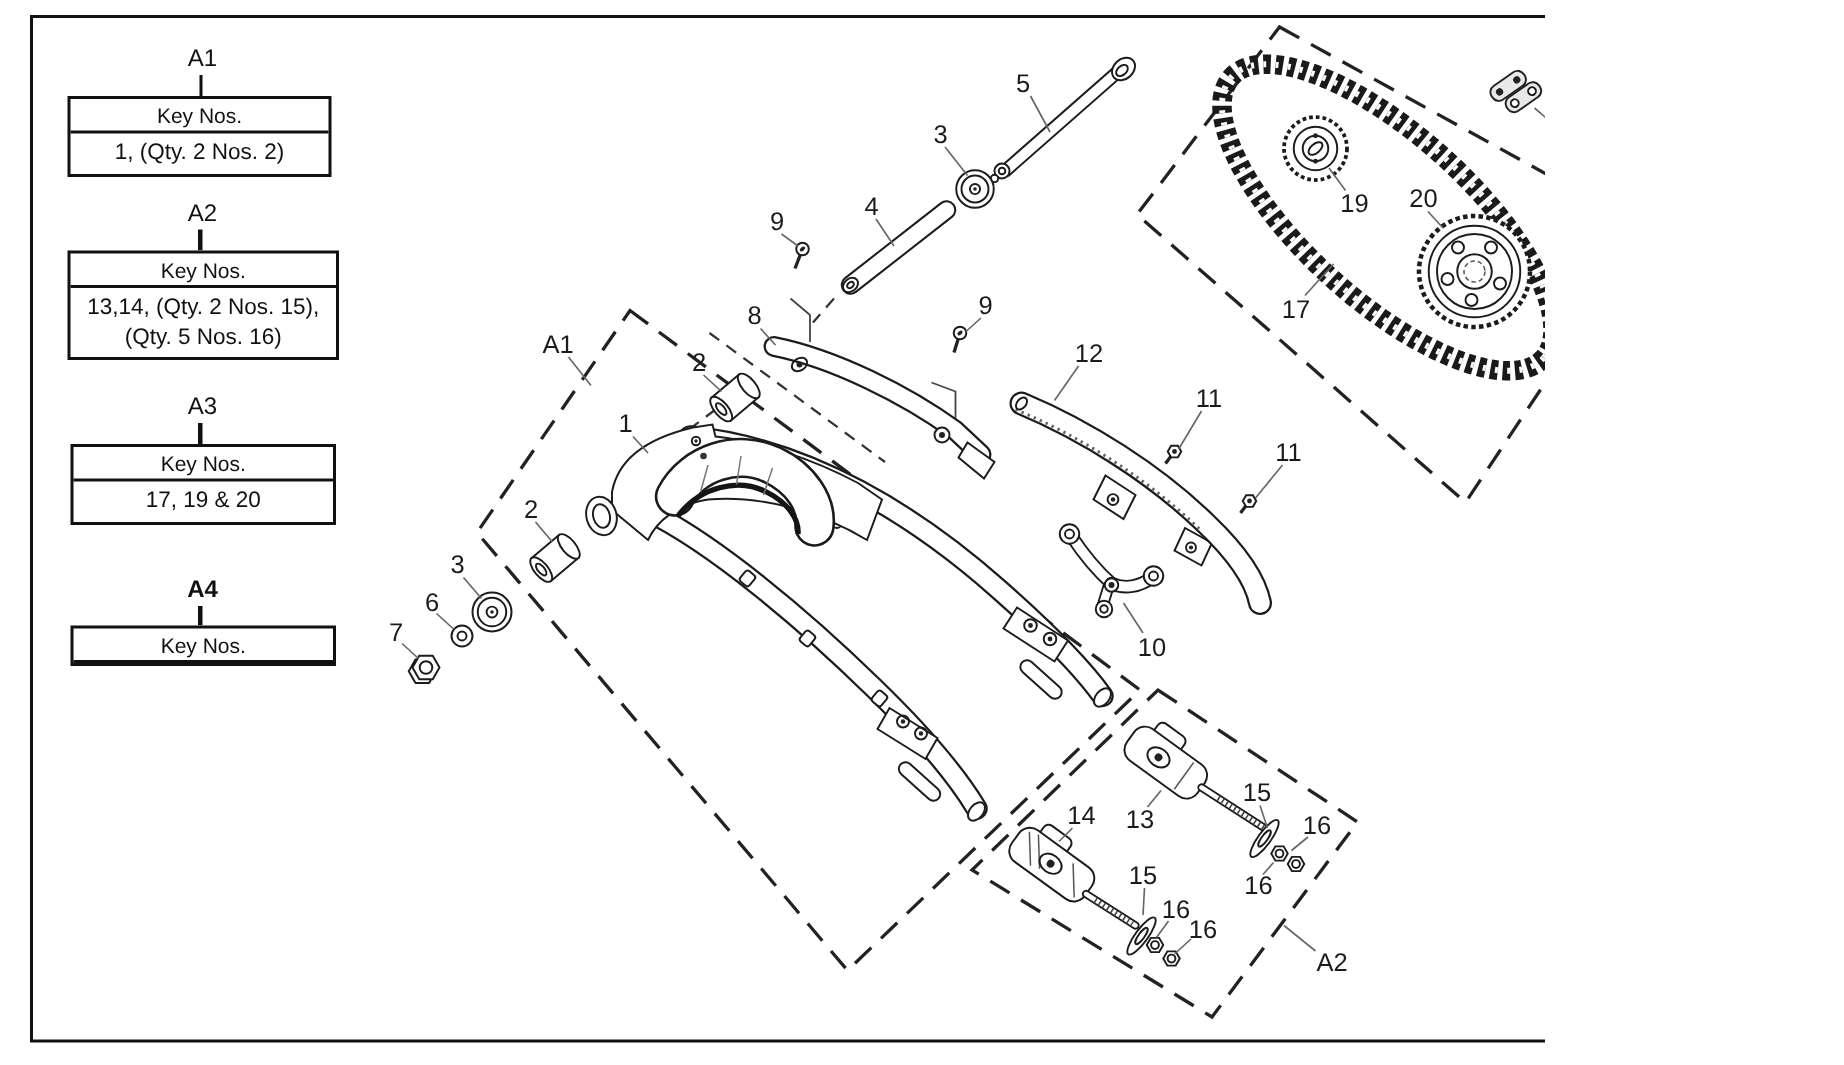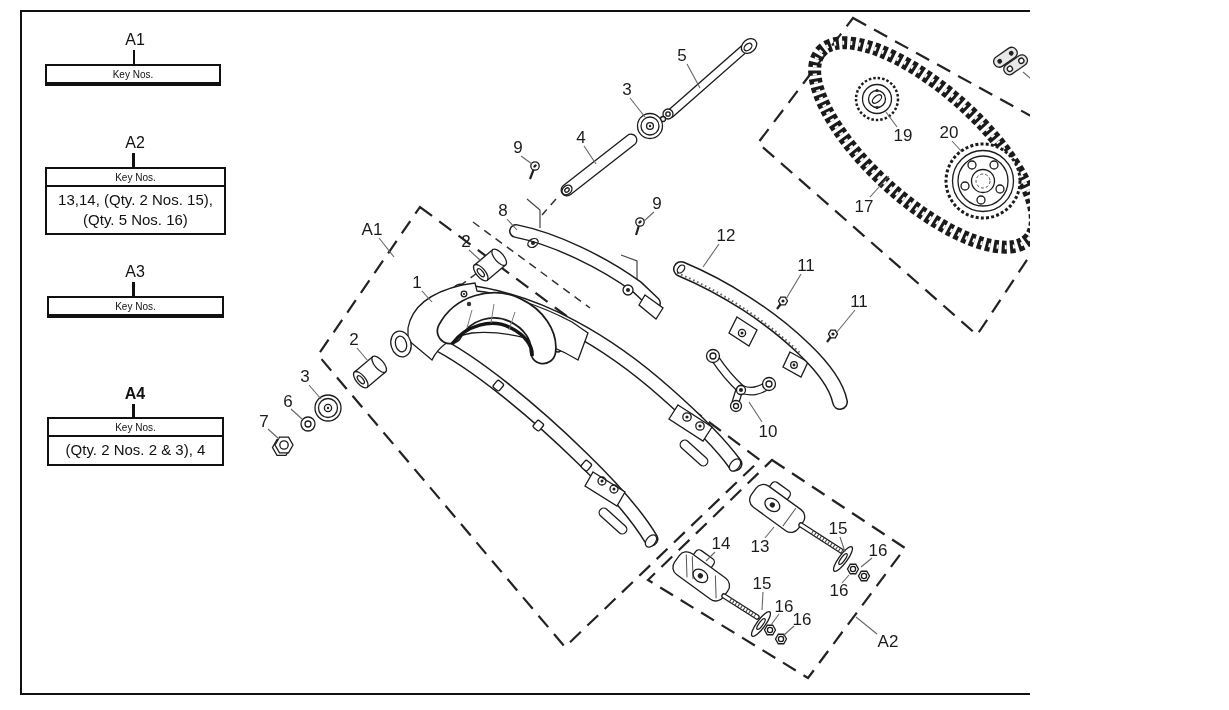--- a/index.html
+++ b/index.html
@@ -3,21 +3,21 @@
 <meta charset="utf-8">
 <style>
   html,body{margin:0;padding:0;background:#fff;}
   .page{position:relative;width:1030px;height:710px;background:#fff;
         font-family:"Liberation Sans",sans-serif;color:#111;overflow:hidden;}
   .frame{position:absolute;left:20px;top:10px;width:1180px;height:681px;
          border:2.5px solid #111;}
   .kt-label{position:absolute;width:70px;text-align:center;font-size:16px;color:#111;}
   .kt-tick{position:absolute;background:#111;}
   .kt-box{position:absolute;border:2px solid #111;background:#fff;text-align:center;}
-  .kt-head{border-bottom:2px solid #111;padding:3px 0 2px;font-size:10px;}
+  .kt-head{border-bottom:2px solid #111;padding:3px 0 2px;font-size:14px;}
   .kt-val{padding:3px 1px 4px;font-size:15px;line-height:1.3;}
   .kt-val span{display:block;}
   svg{position:absolute;left:0;top:0;}
   svg text{font-family:"Liberation Sans",sans-serif;font-size:17px;fill:#1b1b1b;}
   .dashbox{fill:none;stroke:#222;stroke-width:2.2;stroke-dasharray:15 9;}
   .ol{fill:#fff;stroke:#1c1c1c;stroke-width:1.3;}
   .ln{fill:none;stroke:#1c1c1c;stroke-width:1.3;}
   .bandO{fill:none;stroke:#1c1c1c;stroke-linecap:round;}
   .bandI{fill:none;stroke:#fff;stroke-linecap:round;}
   .leader{stroke:#666;stroke-width:1.1;}
@@ -26,46 +26,50 @@
 </head>
 <body>
 
 <div class="page">
   <div class="frame"></div>
 
   <div class="kt-label" style="left:100px;top:31px;">A1</div>
   <div class="kt-tick" style="left:133px;top:50px;width:2px;height:14px;"></div>
   <div class="kt-box" style="left:45px;top:64px;width:172px;">
     <div class="kt-head">Key Nos.</div>
+    <div class="kt-val">
+      <span>1, (Qty. 2 Nos. 2)</span>
+      <span></span>
+    </div>
   </div>
 
   <div class="kt-label" style="left:100px;top:134px;">A2</div>
   <div class="kt-tick" style="left:132px;top:153px;width:3px;height:14px;"></div>
   <div class="kt-box" style="left:45px;top:167px;width:177px;">
     <div class="kt-head">Key Nos.</div>
     <div class="kt-val">
       <span>13,14, (Qty. 2 Nos. 15),</span>
       <span>(Qty. 5 Nos. 16)</span>
     </div>
   </div>
 
   <div class="kt-label" style="left:100px;top:263px;">A3</div>
   <div class="kt-tick" style="left:132px;top:282px;width:3px;height:14px;"></div>
   <div class="kt-box" style="left:47px;top:296px;width:173px;">
     <div class="kt-head">Key Nos.</div>
+    <div class="kt-val">
+      <span>17, 19 &amp; 20</span>
+      <span></span>
+    </div>
   </div>
 
   <div class="kt-label" style="left:100px;top:385px;font-weight:bold;">A4</div>
   <div class="kt-tick" style="left:132px;top:404px;width:3px;height:13px;"></div>
   <div class="kt-box" style="left:47px;top:417px;width:173px;">
     <div class="kt-head">Key Nos.</div>
-    <div class="kt-val">
-      <span>(Qty. 2 Nos. 2 &amp; 3), 4</span>
-      <span></span>
-    </div>
   </div>
 
   <svg width="1229" height="710" viewBox="0 0 1229 710">
 
     <polygon class="dashbox" points="420,207 760,460 565,647 318,355"></polygon>
     <polygon class="dashbox" points="772,460 905,548 808,678 648,580"></polygon>
     <polygon class="dashbox" points="853,18 1098,153 977,335 758,143"></polygon>
 
     <g stroke="#333" stroke-width="1.5" stroke-dasharray="8 6">
       <line x1="473" y1="222" x2="590" y2="308"></line>

